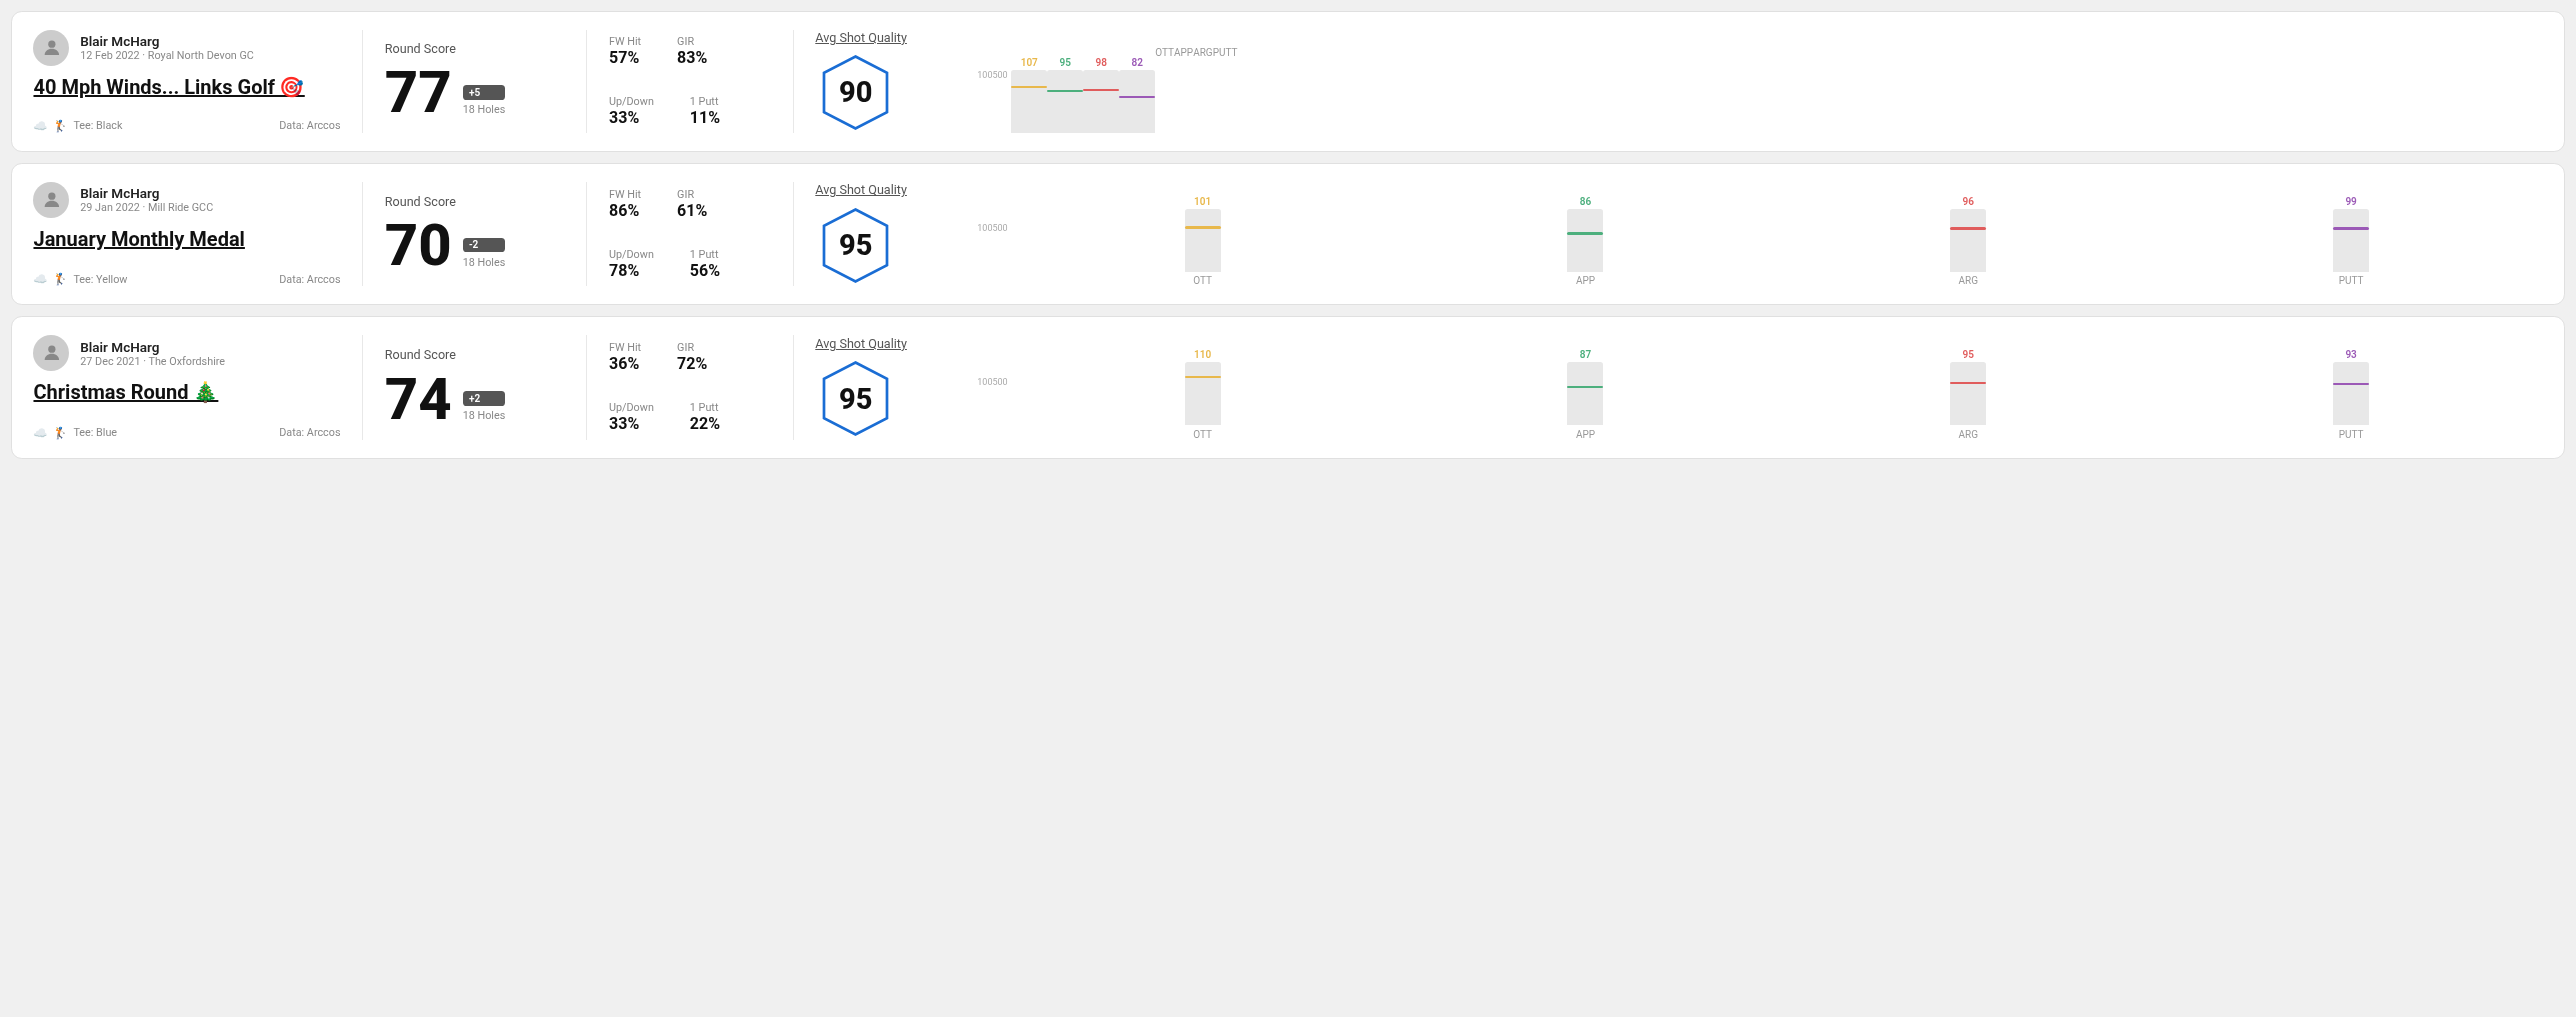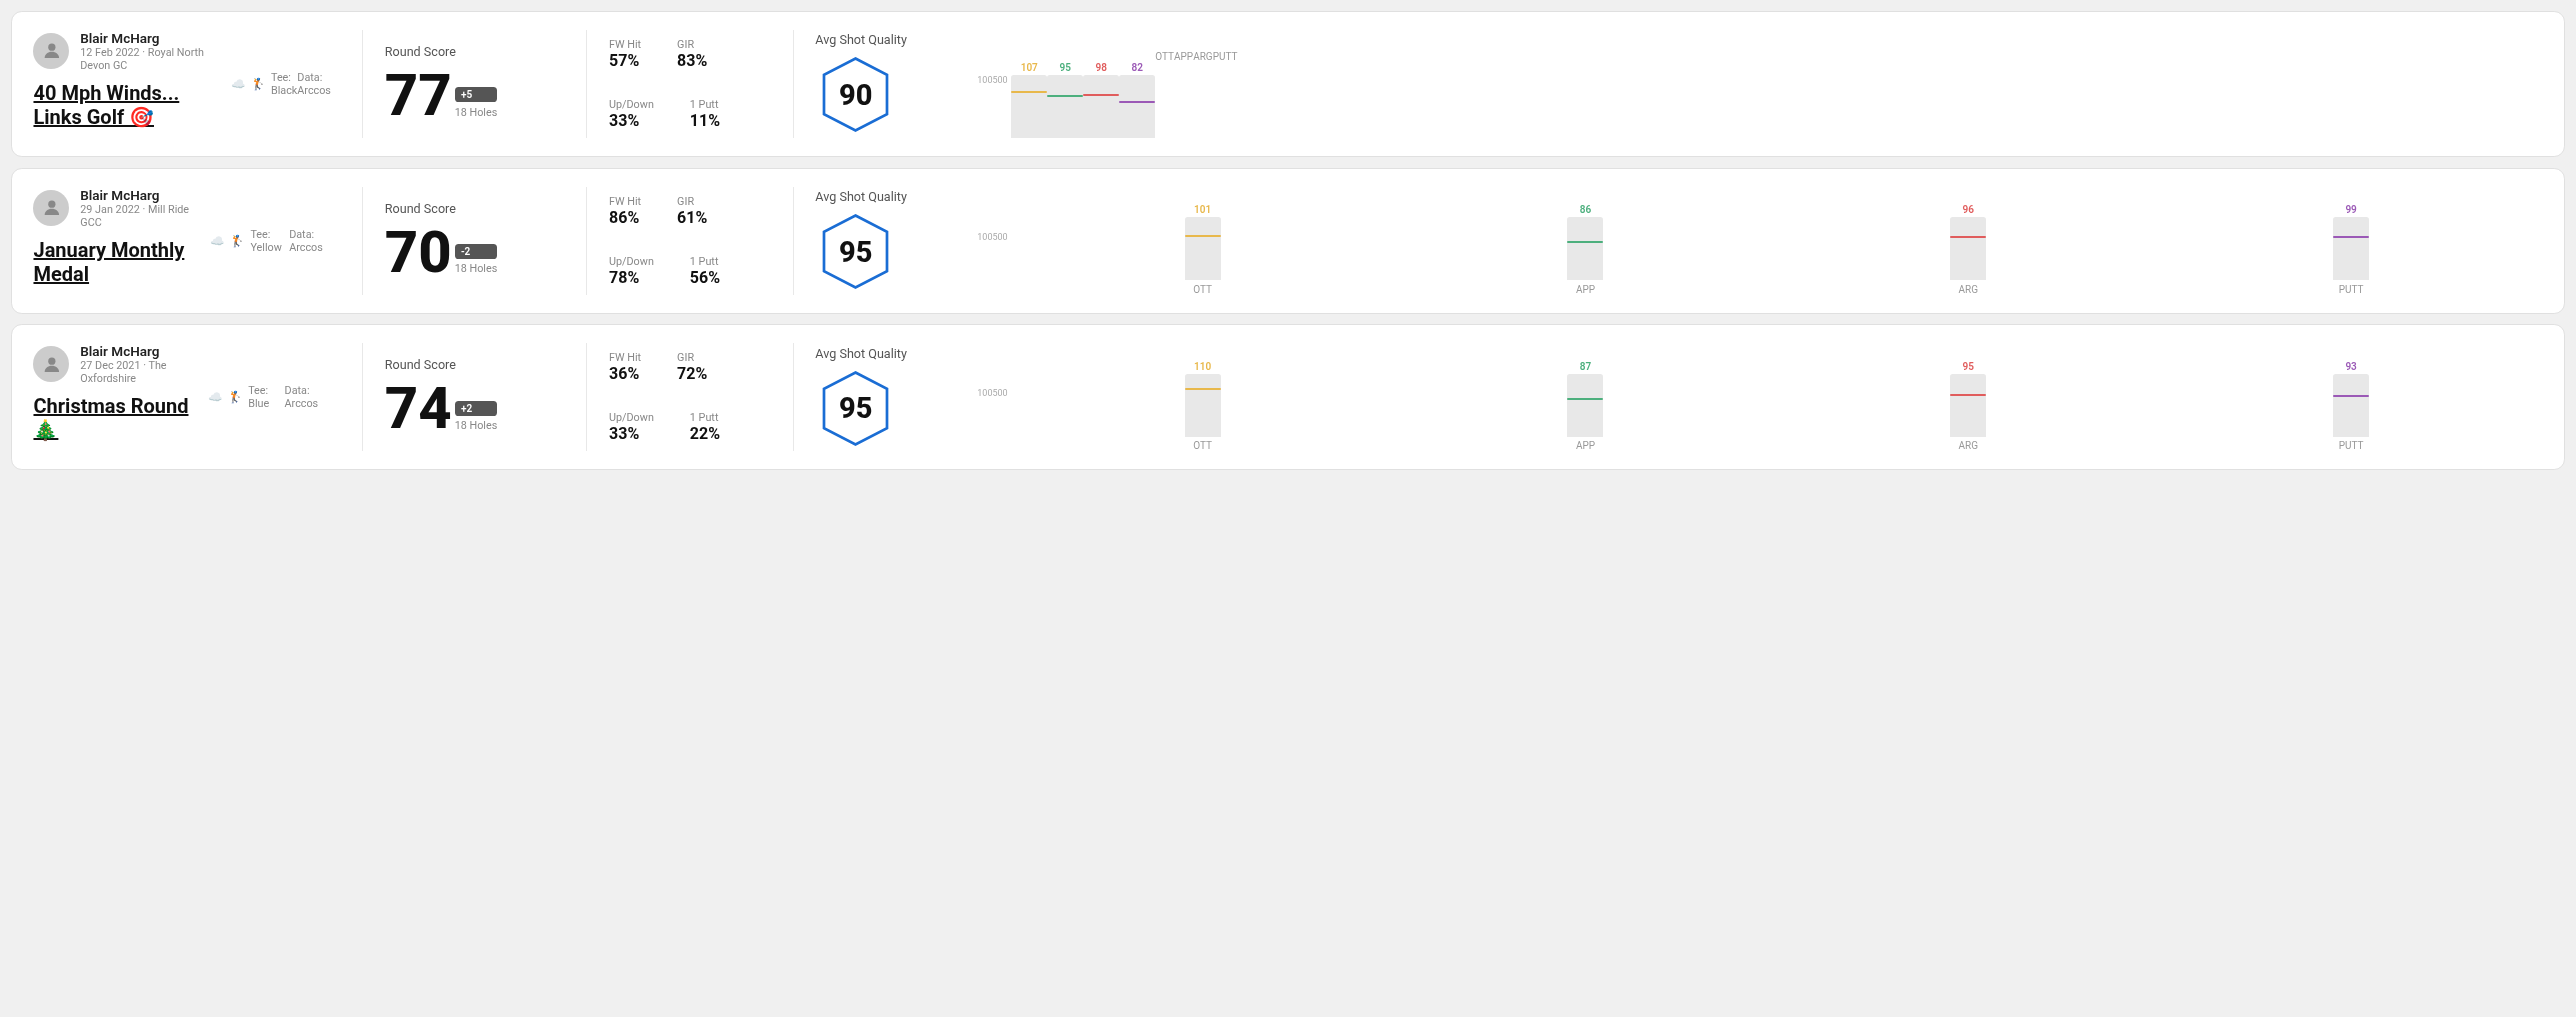--- a/index.html
+++ b/index.html
@@ -17,21 +17,21 @@
       padding: 18px 21.7px;
       display: flex;
       align-items: stretch;
       gap: 0;
     }
     
     .card-left {
       width: 307px;
       flex-shrink: 0;
       display: flex;
-      flex-direction: row;
+      flex-direction: column;
       justify-content: space-between;
     }
     .user-row {
       display: flex;
       align-items: center;
       gap: 10.8px;
     }
     .avatar {
       width: 36px;
       height: 36px;
@@ -96,21 +96,21 @@
       justify-content: center;
     }
     .score-label {
       font-size: 12.6px;
       color: #555;
       margin-bottom: 7.2px;
     }
     .score-row {
       display: flex;
       align-items: flex-end;
-      gap: 3px;
+      gap: 11px;
     }
     .score-number {
       font-size: 58px;
       font-weight: 800;
       color: #111;
       line-height: 1;
     }
     .score-detail {
       display: flex;
       flex-direction: column;
@@ -162,20 +162,21 @@
       flex-shrink: 0;
       display: flex;
       flex-direction: column;
       justify-content: center;
       align-items: flex-start;
     }
     .quality-label {
       font-size: 12.6px;
       color: #555;
       margin-bottom: 7.2px;
+      text-decoration: underline;
     }
     .hexagon-container {
       position: relative;
       width: 81px;
       height: 81px;
       display: flex;
       align-items: center;
       justify-content: center;
     }
     .hex-svg {

